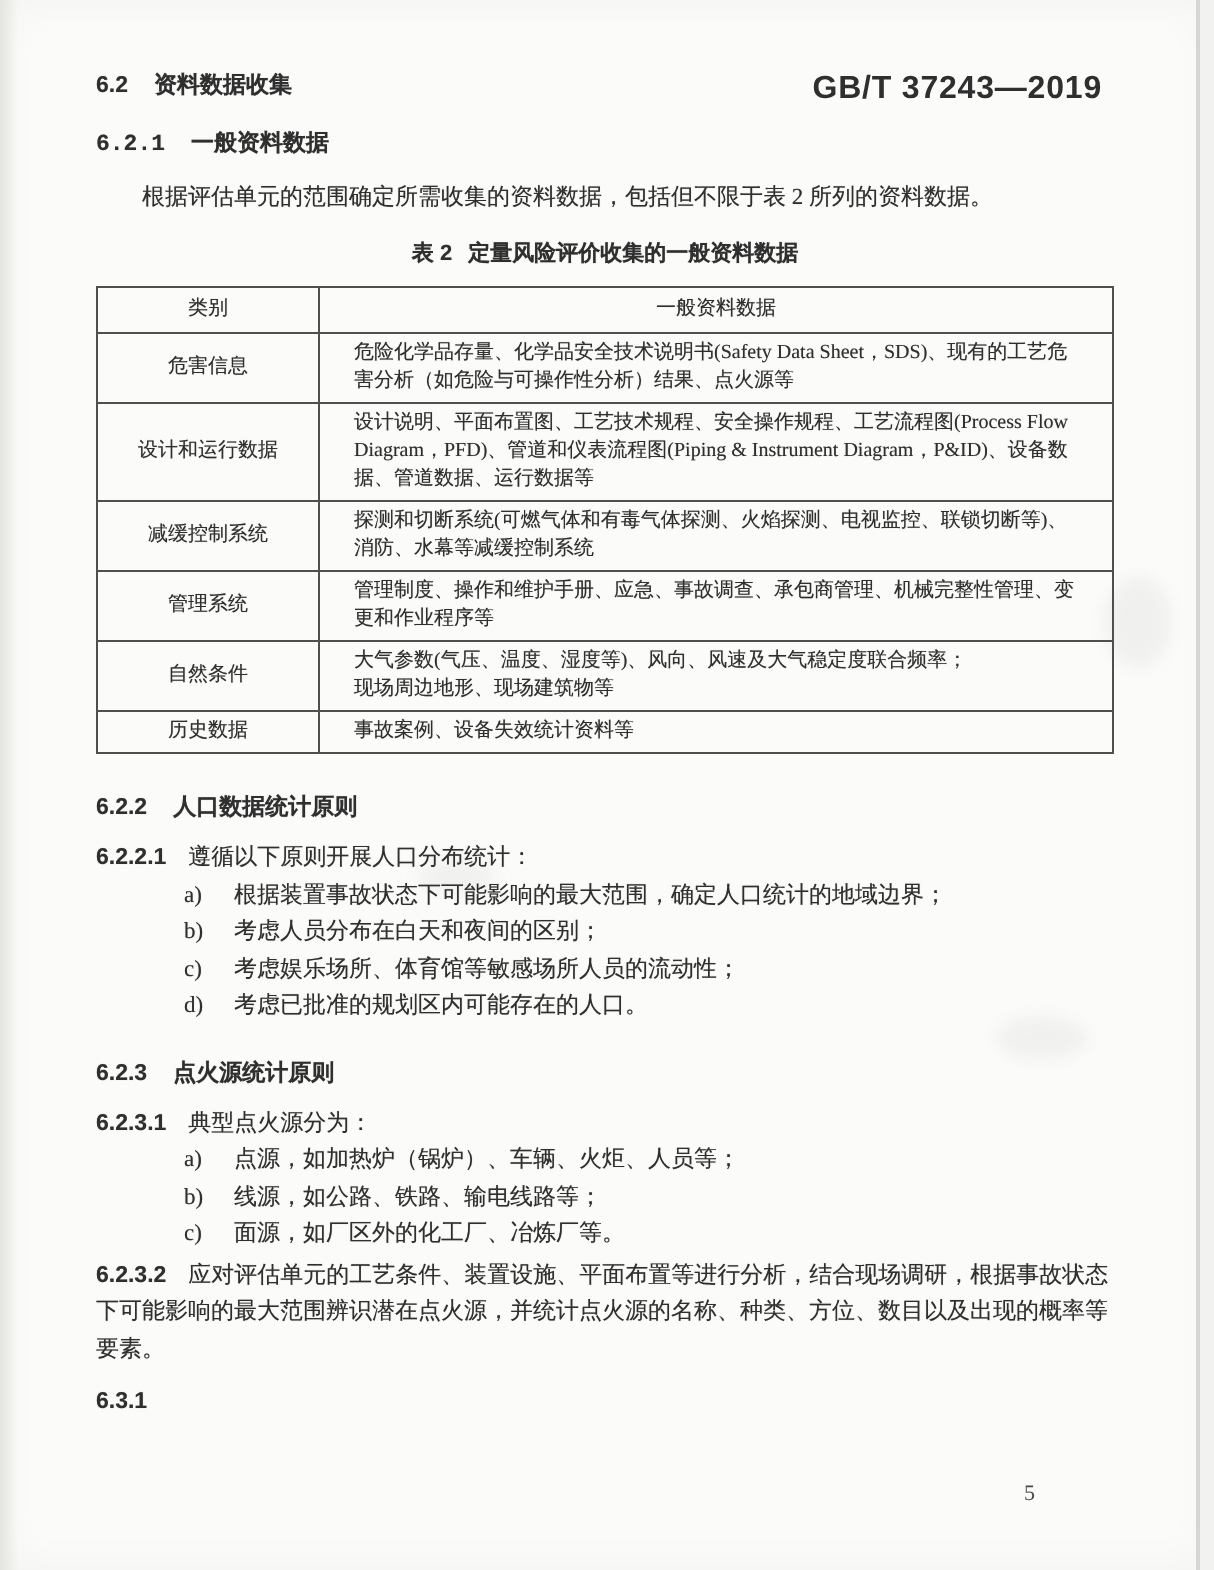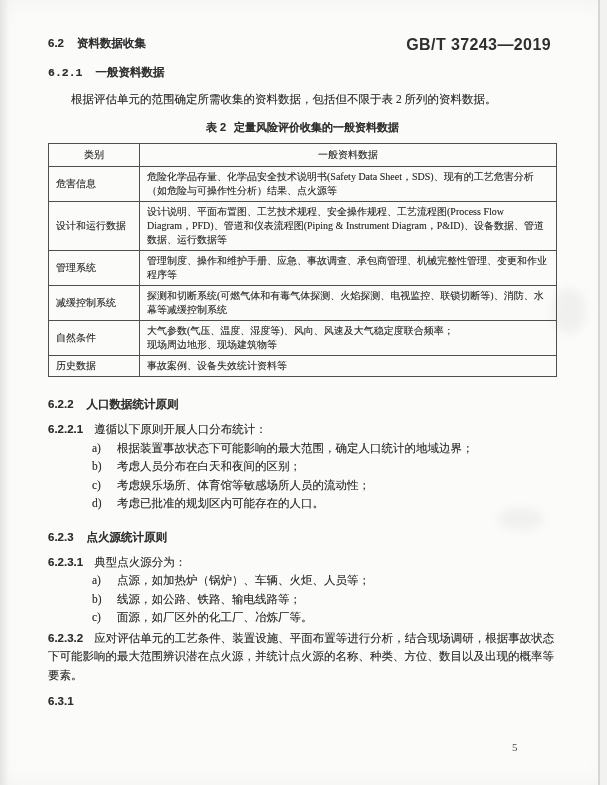--- a/index.html
+++ b/index.html
@@ -66,25 +66,25 @@
     font-family:"Liberation Sans","DejaVu Sans",sans-serif;
     font-weight:bold;font-size:11px;
   }
   .tbl-caption .num{display:inline-block;margin:0 8px 0 0;}
   table.t2{
     margin-top:7px;width:509px;border-collapse:collapse;
     font-size:10px;line-height:14px;
   }
   table.t2 td,table.t2 th{
     border:1px solid var(--border);
-    padding:3px 7px;vertical-align:middle;
+    padding:3px 17px;vertical-align:middle;
     font-weight:normal;
   }
   table.t2 th{text-align:center;height:16px;}
-  table.t2 td.cat{width:76px;text-align:left;}
+  table.t2 td.cat{width:76px;text-align:center;}
   table.t2 td.val{white-space:pre-line;}
   .clause{margin-top:8px;}
   .clause .cnum{
     font-family:"Liberation Sans","DejaVu Sans",sans-serif;
     font-weight:bold;display:inline-block;margin-right:11px;
   }
   .li{position:relative;padding-left:69px;}
   .li .lbl{position:absolute;left:44px;}
   .tight{margin-top:2px;}
   .page-num{
@@ -131,26 +131,26 @@
       <tbody>
         <tr>
           <td class="cat">危害信息</td>
           <td class="val">危险化学品存量、化学品安全技术说明书(Safety Data Sheet，SDS)、现有的工艺危害分析（如危险与可操作性分析）结果、点火源等</td>
         </tr>
         <tr>
           <td class="cat">设计和运行数据</td>
           <td class="val">设计说明、平面布置图、工艺技术规程、安全操作规程、工艺流程图(Process Flow Diagram，PFD)、管道和仪表流程图(Piping &amp; Instrument Diagram，P&amp;ID)、设备数据、管道数据、运行数据等</td>
         </tr>
         <tr>
+          <td class="cat">减缓控制系统</td>
+          <td class="val">探测和切断系统(可燃气体和有毒气体探测、火焰探测、电视监控、联锁切断等)、消防、水幕等减缓控制系统</td>
+        </tr>
+        <tr>
           <td class="cat">管理系统</td>
           <td class="val">管理制度、操作和维护手册、应急、事故调查、承包商管理、机械完整性管理、变更和作业程序等</td>
-        </tr>
-        <tr>
-          <td class="cat">减缓控制系统</td>
-          <td class="val">探测和切断系统(可燃气体和有毒气体探测、火焰探测、电视监控、联锁切断等)、消防、水幕等减缓控制系统</td>
         </tr>
         <tr>
           <td class="cat">自然条件</td>
           <td class="val">大气参数(气压、温度、湿度等)、风向、风速及大气稳定度联合频率；
 现场周边地形、现场建筑物等</td>
         </tr>
         <tr>
           <td class="cat">历史数据</td>
           <td class="val">事故案例、设备失效统计资料等</td>
         </tr>

